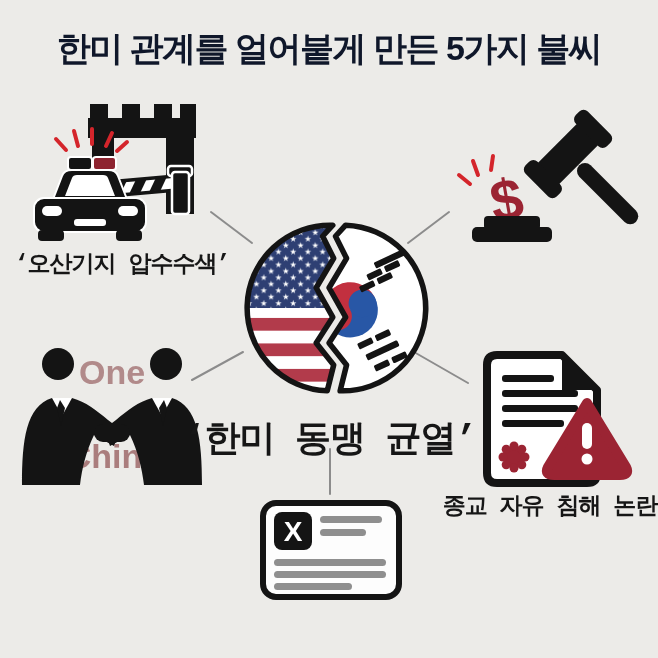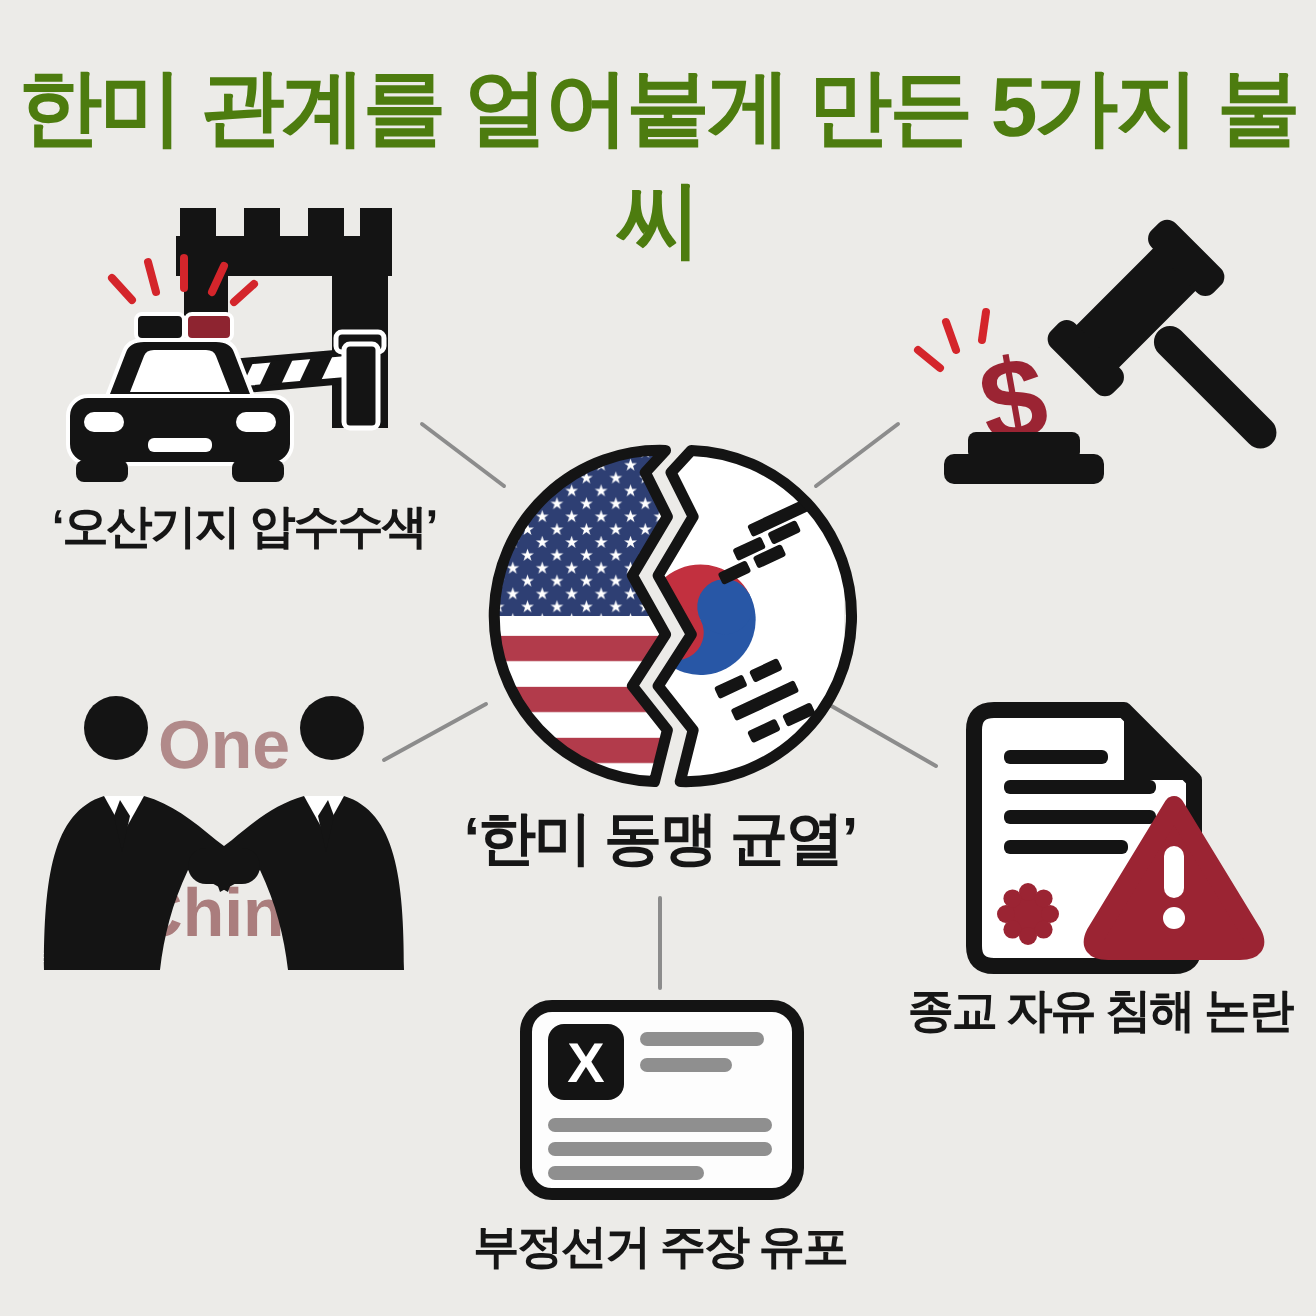--- a/index.html
+++ b/index.html
@@ -7,29 +7,29 @@
     width:658px;height:658px;
     background:#ecebe8;
     font-family:"Liberation Sans",sans-serif;
     position:relative;overflow:hidden;
     color:#141414;
   }
   .canvas{position:absolute;inset:0;}
   .connectors{position:absolute;left:0;top:0;z-index:1;}
   .title{
     position:absolute;left:0;top:26px;width:658px;
-    text-align:center;font-size:42px;font-weight:800;
-    letter-spacing:-1.5px;color:#4d7c0f;z-index:5;margin:0;
+    text-align:center;font-size:34px;font-weight:800;
+    letter-spacing:-1.5px;color:#0f172a;z-index:5;margin:0;
   }
   .item-label{
     position:absolute;z-index:5;
     font-size:23px;font-weight:800;letter-spacing:-1px;
-    color:#161616;white-space:nowrap;transform:translateX(-50%);
+    color:#161616;white-space:nowrap;transform:translateX(-50%);font-family:Liberation Mono, monospace;
   }
-  .center-label{font-size:29px;}
+  .center-label{font-size:36px;margin-top:14px;}
   .icon-box{position:absolute;z-index:3;}
   svg{display:block;overflow:visible;}
   .svg-word{font-family:"Liberation Sans",sans-serif;font-weight:800;}
 </style>
 </head>
 <body>
 
 <div class="canvas">
 
   <svg class="connectors" width="658" height="658" viewBox="0 0 658 658">
@@ -234,15 +234,14 @@
       <text class="svg-word" x="33" y="41" font-size="28" text-anchor="middle" fill="#ffffff">X</text>
       <g fill="#8f8f8f">
         <rect x="60" y="16" width="62" height="7" rx="3.5"></rect>
         <rect x="60" y="29" width="46" height="7" rx="3.5"></rect>
         <rect x="14" y="59" width="112" height="7" rx="3.5"></rect>
         <rect x="14" y="71" width="112" height="7" rx="3.5"></rect>
         <rect x="14" y="83" width="78" height="7" rx="3.5"></rect>
       </g>
     </svg>
   </div>
-  <div class="item-label" style="left:330px;top:608px;">부정선거 주장 유포</div>
 
 </div>
 
 </body></html>

